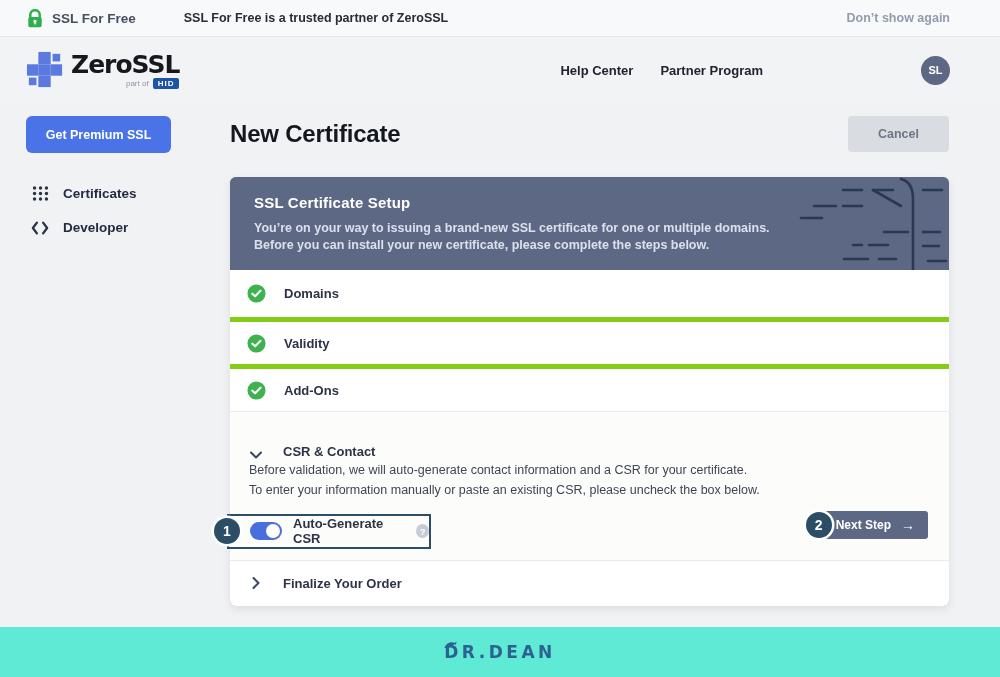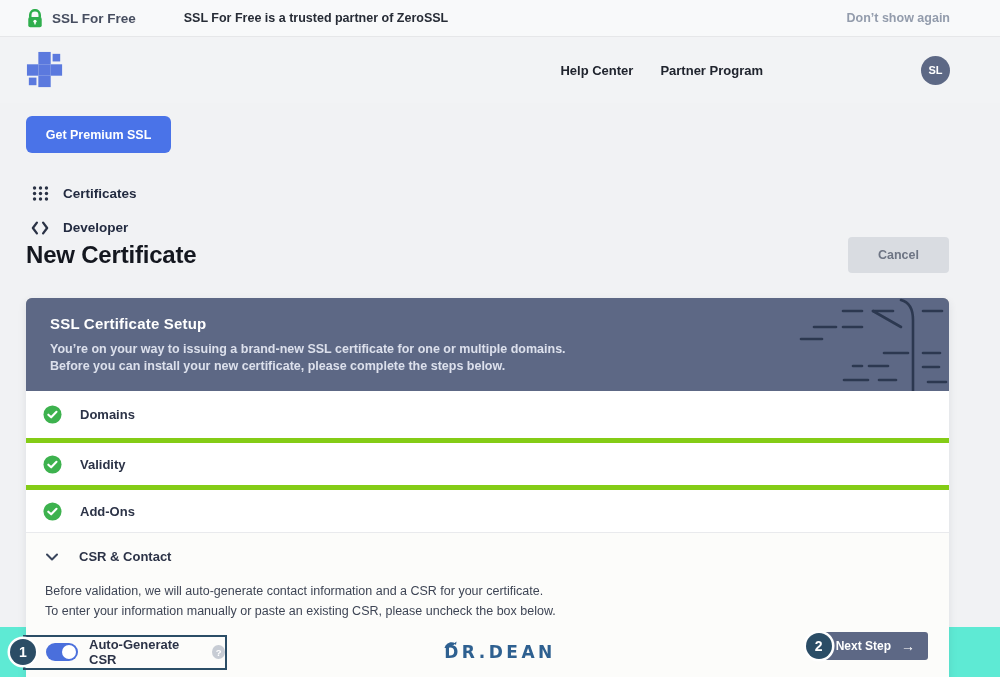--- a/index.html
+++ b/index.html
@@ -24,21 +24,21 @@
   .hid-badge { background:#1c54a8; color:#fff; font-size:8px; font-weight:bold;
                padding:1px 5px; border-radius:2px; letter-spacing:1px; }
   .header-nav { margin-left:auto; display:flex; align-items:center; }
   .nav-link { font-size:13px; font-weight:bold; color:#20242e; cursor:pointer; }
   .nav-link + .nav-link { margin-left:27px; }
   .avatar { margin-left:158px; width:29px; height:29px; border-radius:50%; background:#5d6885;
             color:#fff; font-size:11px; font-weight:bold; display:flex; align-items:center;
             justify-content:center; cursor:pointer; }
 
   
-  .mainarea { background:#f1f2f4; height:524px; display:flex; padding:13px 51px 0 26px;flex-direction:column; }
+  .mainarea { background:#f1f2f4; height:524px; display:flex; padding:13px 51px 0 26px; }
   .sidebar { width:204px; flex-shrink:0; }
   .premium-btn { width:145px; height:37px; background:#4a73e8; color:#fff; border:none;
                  border-radius:6px; font-weight:bold; font-size:12.5px; cursor:pointer;
                  font-family:"Liberation Sans", sans-serif; }
   .side-nav { margin-top:31px; display:flex; flex-direction:column; gap:15px; padding-left:4px; }
   .side-item { display:flex; align-items:center; gap:13px; font-size:13.5px; font-weight:600;
                color:#232b40; height:19px; cursor:pointer; }
   .side-icon { width:20px; display:flex; justify-content:center; }
 
   .content { flex:1; }
@@ -57,21 +57,21 @@
   .ch-desc { color:#dce0ec; font-size:12.5px; font-weight:600; line-height:1.34; margin-top:9px; }
   .illustration { position:absolute; right:0; top:0; height:93px; }
 
   .step-row { height:47px; display:flex; align-items:center; padding:0 17px;
               border-top:5px solid #84cc16; background:#fff; cursor:pointer; }
   .step-row.first { border-top:none; }
   .step-label { font-size:13px; font-weight:bold; color:#2c3347; margin-left:11px;padding-left:7px; }
   .chev { width:18px; display:flex; justify-content:center; }
 
   .csr-section { border-top:1px solid #e9eaed; background:#fcfcfa; padding-bottom:11px; }
-  .csr-head { height:47px; display:flex; align-items:center; padding:0 17px; cursor:pointer; }
+  .csr-head { height:47px; display:flex; align-items:flex-end; padding:0 17px; cursor:pointer; }
   .csr-desc { padding:0 24px 0 19px; font-size:12.5px; color:#3e4555; line-height:1.58; margin-top:2px; }
   .csr-actions { display:flex; align-items:center; justify-content:space-between;
                  margin-top:13px; padding-right:21px; }
   .anno-wrap { position:relative; margin-left:-3px; }
   .anno-box { border:2px solid #2b4d66; width:204px; height:35px; display:flex;
               align-items:center; padding-left:21px; gap:11px; }
   .badge { position:absolute; left:-13px; top:50%; transform:translateY(-50%);
            width:26px; height:26px; border-radius:50%; background:#2b4d66; color:#fff;
            font-size:14px; font-weight:bold; display:flex; align-items:center;
            justify-content:center; box-shadow:0 0 0 2.5px #ffffff; z-index:2; }
@@ -120,20 +120,27 @@
     <span style="display:flex;">
       <svg width="38" height="38" viewBox="0 0 40 40" fill="#5b79de">
         <rect x="13" y="1" width="13" height="13"></rect>
         <rect x="28" y="3" width="8" height="8"></rect>
         <rect x="1" y="14" width="12" height="12"></rect>
         <rect x="13" y="14" width="13" height="12"></rect>
         <rect x="26" y="14" width="12" height="12"></rect>
         <rect x="13" y="26" width="13" height="12"></rect>
         <rect x="3" y="28" width="8" height="8"></rect>
       </svg>
+    </span>
+    <span class="logo-text">
+      <span class="logo-name">ZeroSSL</span>
+      <span class="logo-sub">
+        <span class="logo-partof">part of</span>
+        <span class="hid-badge">HID</span>
+      </span>
     </span>
   </div>
   <div class="header-nav">
     <span class="nav-link">Help Center</span>
     <span class="nav-link">Partner Program</span>
     <span class="avatar">SL</span>
   </div>
 </div>
 
 <div class="mainarea">

